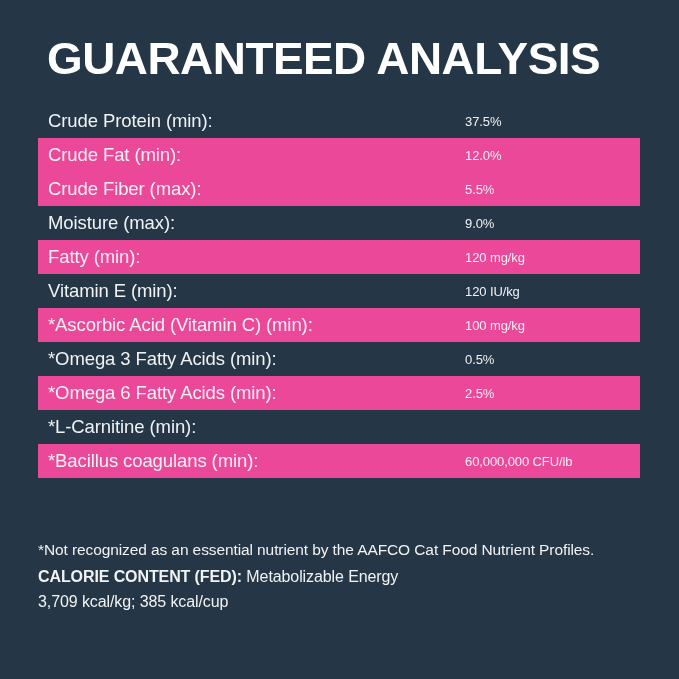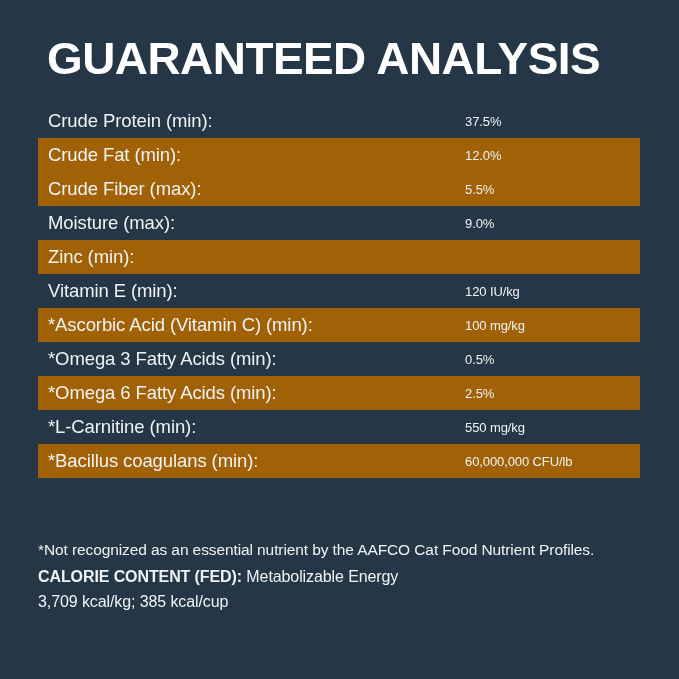--- a/index.html
+++ b/index.html
@@ -40,21 +40,21 @@
     width: 602px;
   }
   .row {
     position: relative;
     height: 34px;
     display: flex;
     align-items: center;
     box-sizing: border-box;
   }
   .row.striped {
-    background: #a16207;
+    background: #ec4899;
   }
   .row-name {
     position: absolute;
     left: 10px;
     font-size: 18.5px;
     color: #f0f2f4;
     white-space: nowrap;
     letter-spacing: -0.1px;
   }
   .row-value {
@@ -109,41 +109,41 @@
       </div>
       <div class="row striped">
         <span class="row-name">Crude Fiber (max):</span>
         <span class="row-value">5.5%</span>
       </div>
       <div class="row">
         <span class="row-name">Moisture (max):</span>
         <span class="row-value">9.0%</span>
       </div>
       <div class="row striped">
-        <span class="row-name">Zinc (min):</span>
+        <span class="row-name">Fatty (min):</span>
+        <span class="row-value">120 mg/kg</span>
       </div>
       <div class="row">
         <span class="row-name">Vitamin E (min):</span>
         <span class="row-value">120 IU/kg</span>
       </div>
       <div class="row striped">
         <span class="row-name">*Ascorbic Acid (Vitamin C) (min):</span>
         <span class="row-value">100 mg/kg</span>
       </div>
       <div class="row">
         <span class="row-name">*Omega 3 Fatty Acids (min):</span>
         <span class="row-value">0.5%</span>
       </div>
       <div class="row striped">
         <span class="row-name">*Omega 6 Fatty Acids (min):</span>
         <span class="row-value">2.5%</span>
       </div>
       <div class="row">
         <span class="row-name">*L-Carnitine (min):</span>
-        <span class="row-value">550 mg/kg</span>
       </div>
       <div class="row striped">
         <span class="row-name">*Bacillus coagulans (min):</span>
         <span class="row-value">60,000,000 CFU/lb</span>
       </div>
     </div>
 
   <div class="footnote">*Not recognized as an essential nutrient by the AAFCO Cat Food Nutrient Profiles.</div>
 
   <div class="calorie-block">

